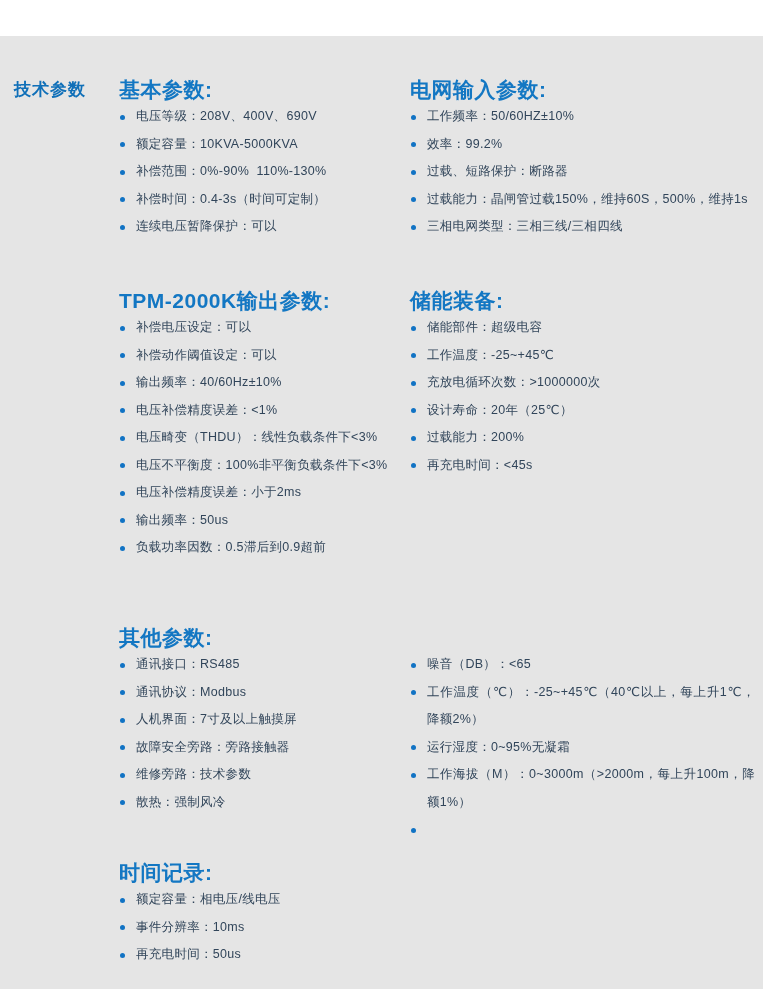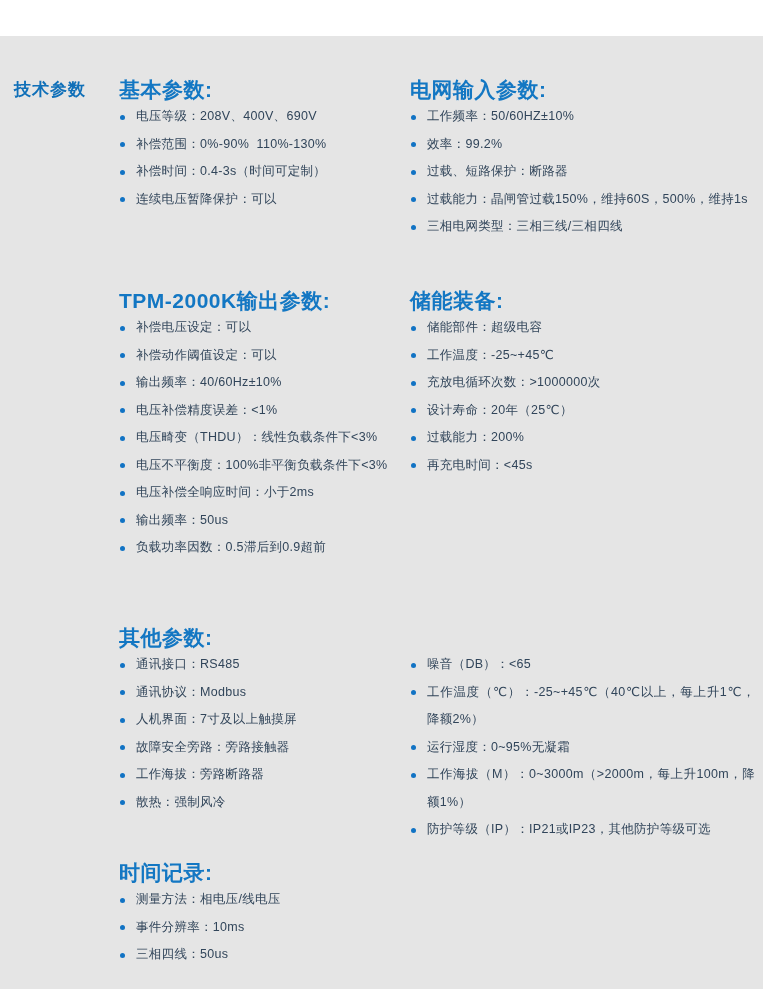--- a/index.html
+++ b/index.html
@@ -70,20 +70,21 @@
 <body>
 
 <div class="page">
 
   <div class="page-title">技术参数</div>
 
   <section class="section" id="sec-basic">
     <h2>基本参数:</h2>
     <ul class="items">
         <li><span class="dot"></span><span>电压等级：208V、400V、690V</span></li>
+        <li><span class="dot"></span><span>额定容量：10KVA-5000KVA</span></li>
         <li><span class="dot"></span><span>补偿范围：0%-90%&nbsp; 110%-130%</span></li>
         <li><span class="dot"></span><span>补偿时间：0.4-3s（时间可定制）</span></li>
         <li><span class="dot"></span><span>连续电压暂降保护：可以</span></li>
       </ul>
   </section>
 
   <section class="section" id="sec-grid">
     <h2>电网输入参数:</h2>
     <ul class="items">
         <li><span class="dot"></span><span>工作频率：50/60HZ±10%</span></li>
@@ -96,21 +97,21 @@
 
   <section class="section" id="sec-output">
     <h2>TPM-2000K输出参数:</h2>
     <ul class="items">
         <li><span class="dot"></span><span>补偿电压设定：可以</span></li>
         <li><span class="dot"></span><span>补偿动作阈值设定：可以</span></li>
         <li><span class="dot"></span><span>输出频率：40/60Hz±10%</span></li>
         <li><span class="dot"></span><span>电压补偿精度误差：&lt;1%</span></li>
         <li><span class="dot"></span><span>电压畸变（THDU）：线性负载条件下&lt;3%</span></li>
         <li><span class="dot"></span><span>电压不平衡度：100%非平衡负载条件下&lt;3%</span></li>
-        <li><span class="dot"></span><span>电压补偿全响应时间：小于2ms</span></li>
+        <li><span class="dot"></span><span>电压补偿精度误差：小于2ms</span></li>
         <li><span class="dot"></span><span>输出频率：50us</span></li>
         <li><span class="dot"></span><span>负载功率因数：0.5滞后到0.9超前</span></li>
       </ul>
   </section>
 
   <section class="section" id="sec-storage">
     <h2>储能装备:</h2>
     <ul class="items">
         <li><span class="dot"></span><span>储能部件：超级电容</span></li>
         <li><span class="dot"></span><span>工作温度：-25~+45℃</span></li>
@@ -121,35 +122,35 @@
       </ul>
   </section>
 
   <section class="section" id="sec-other">
     <h2>其他参数:</h2>
     <ul class="items">
         <li><span class="dot"></span><span>通讯接口：RS485</span></li>
         <li><span class="dot"></span><span>通讯协议：Modbus</span></li>
         <li><span class="dot"></span><span>人机界面：7寸及以上触摸屏</span></li>
         <li><span class="dot"></span><span>故障安全旁路：旁路接触器</span></li>
-        <li><span class="dot"></span><span>工作海拔：旁路断路器</span></li>
+        <li><span class="dot"></span><span>维修旁路：技术参数</span></li>
         <li><span class="dot"></span><span>散热：强制风冷</span></li>
       </ul>
   </section>
 
   <ul class="items justify" id="other-right">
       <li><span class="dot"></span><span>噪音（DB）：&lt;65</span></li>
       <li><span class="dot"></span><span>工作温度（℃）：-25~+45℃（40℃以上，每上升1℃，降额2%）</span></li>
       <li><span class="dot"></span><span>运行湿度：0~95%无凝霜</span></li>
       <li><span class="dot"></span><span>工作海拔（M）：0~3000m（&gt;2000m，每上升100m，降额1%）</span></li>
-      <li><span class="dot"></span><span>防护等级（IP）：IP21或IP23，其他防护等级可选</span></li>
+      <li><span class="dot"></span></li>
     </ul>
 
   <section class="section" id="sec-time">
     <h2>时间记录:</h2>
     <ul class="items">
-        <li><span class="dot"></span><span>测量方法：相电压/线电压</span></li>
+        <li><span class="dot"></span><span>额定容量：相电压/线电压</span></li>
         <li><span class="dot"></span><span>事件分辨率：10ms</span></li>
-        <li><span class="dot"></span><span>三相四线：50us</span></li>
+        <li><span class="dot"></span><span>再充电时间：50us</span></li>
       </ul>
   </section>
 
 </div>
 
 </body></html>

